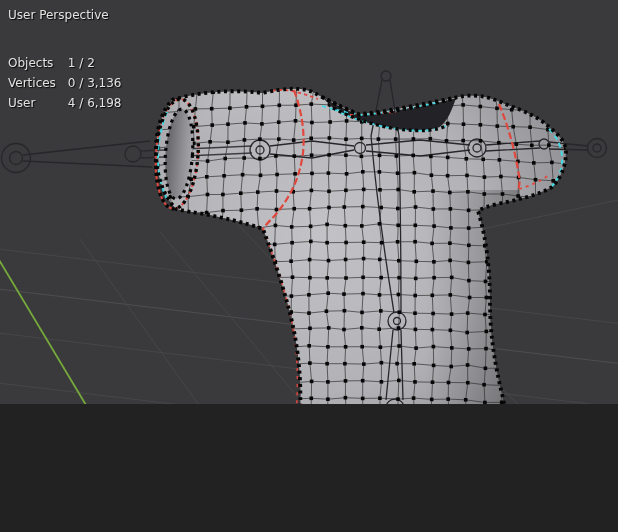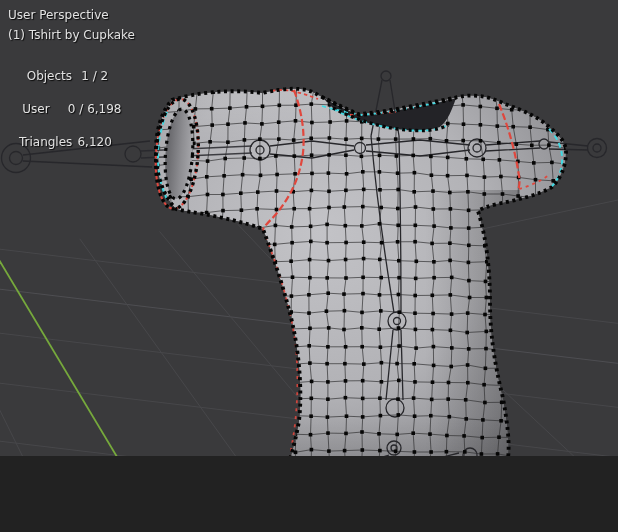--- a/index.html
+++ b/index.html
@@ -1,34 +1,33 @@
 <!DOCTYPE html>
 <html><head>
 <meta charset="utf-8">
 <style>
   html,body { margin:0; padding:0; background:#222; }
   .stage {
-    position:relative; width:618px; height:456px; overflow:hidden;
+    position:relative; width:618px; height:404px; overflow:hidden;
     background: var(--bg, #3a3a3c);
     font-family: "DejaVu Sans", "Liberation Sans", sans-serif;
-    text-align: center;
   }
   .stage svg { position:absolute; left:0; top:0; display:block; }
 
   
   .hud {
     position:absolute; color: var(--hud-text, #e2e2e2);
     font-size:12px; line-height:14px;
     text-shadow: 1px 1px 1px rgba(0,0,0,.85);
     white-space:nowrap; pointer-events:none;
   }
   .hud-view   { left:8px; top:8px;  }
   .hud-object { left:8px; top:28px; }
   .hud-stats  { left:8px; top:56px; }
-  .srow { height:20px;margin-top:13px; }
+  .srow { height:20px; }
   .slabel { display:inline-block; width:56px; }
   .sval   { display:inline-block; }
 
   
   .grid-line   { stroke: var(--grid, #47474a); stroke-width:1; fill:none; }
   .grid-line.br{ stroke: var(--grid-bright, #4d4d51); }
   .axis-y      { stroke: var(--axis, #76a93c); stroke-width:1.8; fill:none; }
   .wire        { stroke: var(--wire, #333335); stroke-width:0.9; fill:none; opacity:.8; }
   .vert        { fill: var(--vert, #060606); }
   .edge-dots   { stroke: var(--vert, #060606); fill:none; }
@@ -931,28 +930,27 @@
     <path class="seam-red" d="M 519,189 C 530,186 541,181 549,175 M 447,476 C 461,478 472,481 480,485" stroke-width="1.8" stroke-dasharray="3 4"></path>
     <path class="seam-cyan" d="M 549,129 C 559,139 563,151 562,163 C 561,173 557,182 550,188" stroke-width="2" stroke-dasharray="5 3.5"></path>
     <path class="seam-cyan" d="M 283,488 C 300,476 318,471 338,469 C 367,467 396,470 418,472 C 442,475 458,480 467,484 C 482,481 495,475 504,468" stroke-width="2" stroke-dasharray="6 4"></path>
     <path class="seam-cyan" d="M 286,491 C 303,479 320,474 340,472 C 368,470 396,473 418,475 C 441,478 456,483 466,487 C 480,484 493,478 502,471" stroke-width="1.1" stroke-dasharray="5 4" opacity=".7"></path>
   </g>
 
   <use href="#shirtPath" class="edge-dots" stroke-width="3.8" stroke-dasharray="3 3.6" fill="none"></use>
 </svg>
 
   <div class="hud hud-view">User Perspective</div>
-  <div class="hud hud-object">(1) Tshirt by Cupkake</div>
   <div class="hud hud-stats">
     <div class="srow">
       <span class="slabel">Objects</span>
       <span class="sval">1 / 2</span>
     </div>
     <div class="srow">
-      <span class="slabel">User</span>
-      <span class="sval">0 / 6,198</span>
+      <span class="slabel">Vertices</span>
+      <span class="sval">0 / 3,136</span>
     </div>
     <div class="srow">
-      <span class="slabel">Triangles</span>
-      <span class="sval">6,120</span>
+      <span class="slabel">User</span>
+      <span class="sval">4 / 6,198</span>
     </div>
   </div>
 </div>
 
 </body></html>

